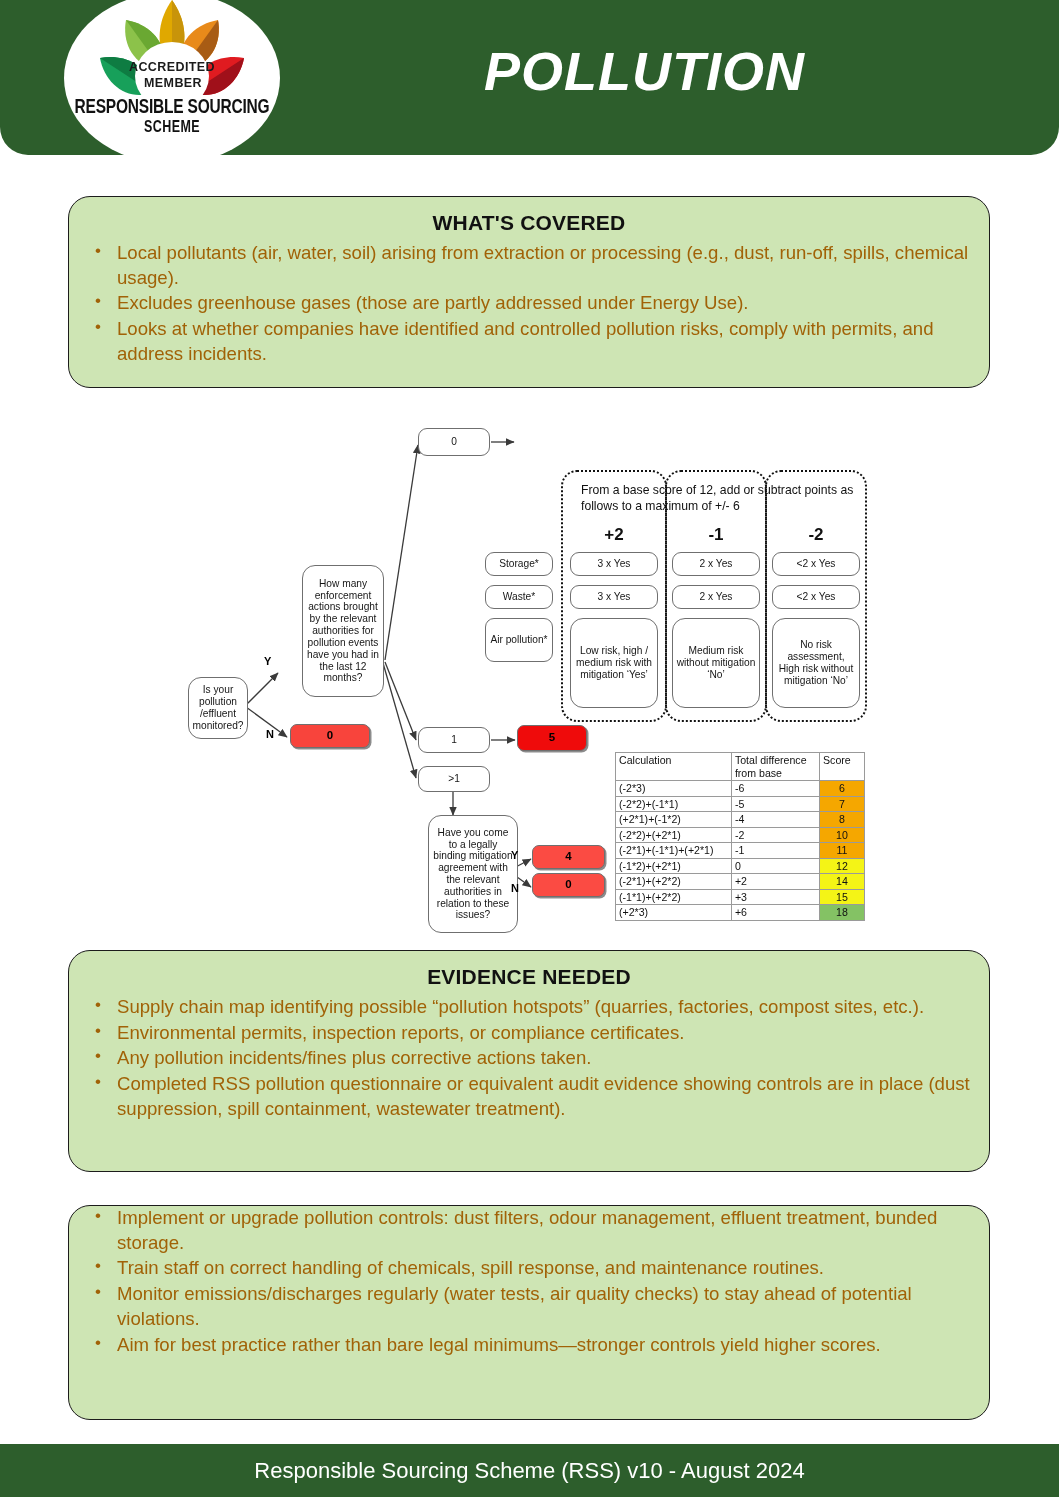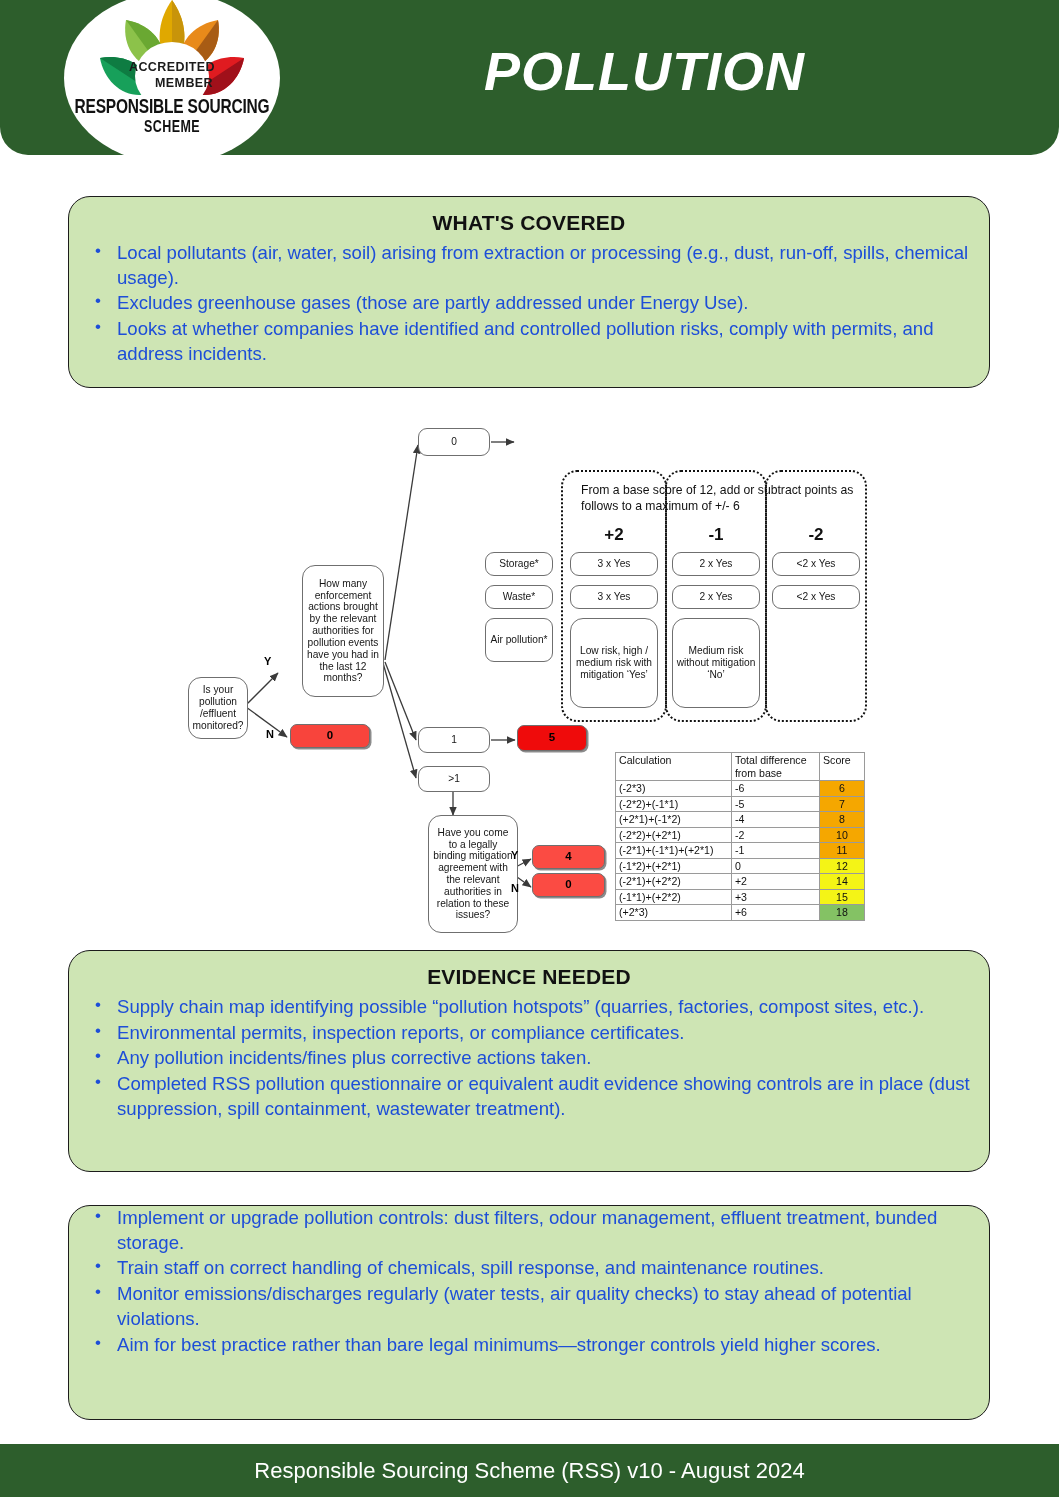--- a/index.html
+++ b/index.html
@@ -28,21 +28,21 @@
     background:#ffffff;border-radius:50%;
     overflow:hidden;
   }
   .petal{position:absolute;}
   .logo-text1{
     position:absolute;left:0;top:68px;width:216px;text-align:center;
     font-size:12.5px;font-weight:bold;color:#1b1b1b;letter-spacing:.4px;
     font-family:"Liberation Sans",sans-serif;z-index:6;
   }
   .logo-text2{
-    position:absolute;left:12px;top:84px;width:216px;text-align:center;
+    position:absolute;left:1px;top:84px;width:216px;text-align:center;
     font-size:12.5px;font-weight:bold;color:#1b1b1b;letter-spacing:.4px;z-index:6;
   }
   .logo-text3{
     position:absolute;left:0;top:106px;width:216px;text-align:center;
     font-size:15.5px;font-weight:bold;color:#111;letter-spacing:-.2px;z-index:6;
     transform:scaleY(1.25);
   }
   .logo-text4{
     position:absolute;left:0;top:128px;width:216px;text-align:center;
     font-size:12.5px;font-weight:bold;color:#111;letter-spacing:.4px;z-index:6;
@@ -53,21 +53,21 @@
     position:absolute;left:68px;width:922px;
     background:#cee5b4;border:1.6px solid #1c1c1c;border-radius:22px;
     box-sizing:border-box;
   }
   .panel-title{
     text-align:center;font-size:21px;font-weight:bold;color:#111;
     margin:14px 0 6px 0;letter-spacing:.2px;
   }
   .panel ul{margin:0;padding:0 18px 14px 48px;list-style:none;}
   .panel li{
-    position:relative;font-size:18.6px;color:#1d4ed8;line-height:1.33;
+    position:relative;font-size:18.6px;color:#a16207;line-height:1.33;
     margin-bottom:1px;
   }
   .panel li:before{
     content:"\2022";position:absolute;left:-22px;top:-1px;font-size:17px;
   }
   
   .flow{
     position:absolute;left:0;top:415px;width:1059px;height:525px;
   }
   .fsvg{position:absolute;left:0;top:0;}
@@ -224,20 +224,21 @@
   <div class="node" style="left:570px;top:137px;width:88px;height:24px;">3 x Yes</div>
   <div class="node" style="left:672px;top:137px;width:88px;height:24px;">2 x Yes</div>
   <div class="node" style="left:772px;top:137px;width:88px;height:24px;">&lt;2 x Yes</div>
 
   <div class="node" style="left:570px;top:170px;width:88px;height:24px;">3 x Yes</div>
   <div class="node" style="left:672px;top:170px;width:88px;height:24px;">2 x Yes</div>
   <div class="node" style="left:772px;top:170px;width:88px;height:24px;">&lt;2 x Yes</div>
 
   <div class="node round" style="left:570px;top:203px;width:88px;height:90px;">Low risk, high / medium risk with mitigation ‘Yes’</div>
   <div class="node round" style="left:672px;top:203px;width:88px;height:90px;">Medium risk without mitigation ‘No’</div>
+  <div class="node round" style="left:772px;top:203px;width:88px;height:90px;">No risk assessment, High risk without mitigation ‘No’</div>
 
   <div class="note" style="left:641px;top:316px;">Note: * See pollution questionnaire</div>
 
   <table class="calc" style="left:615px;top:337px;width:250px;">
     <thead>
       <tr>
         <th style="width:120px;">Calculation</th>
         <th style="width:88px;">Total difference from base</th>
         <th style="width:40px;">Score</th>
       </tr>

